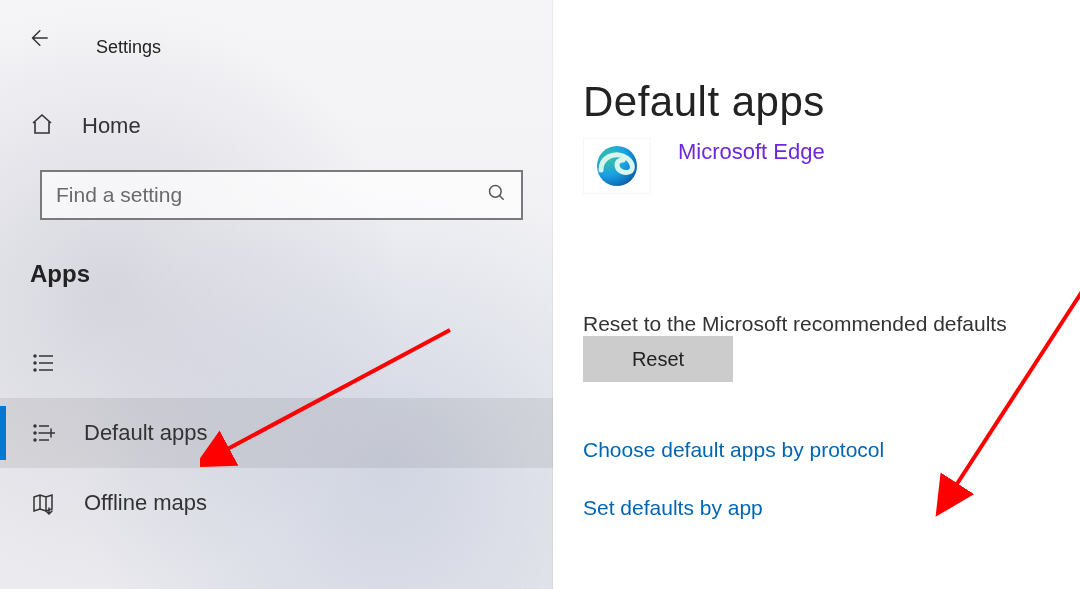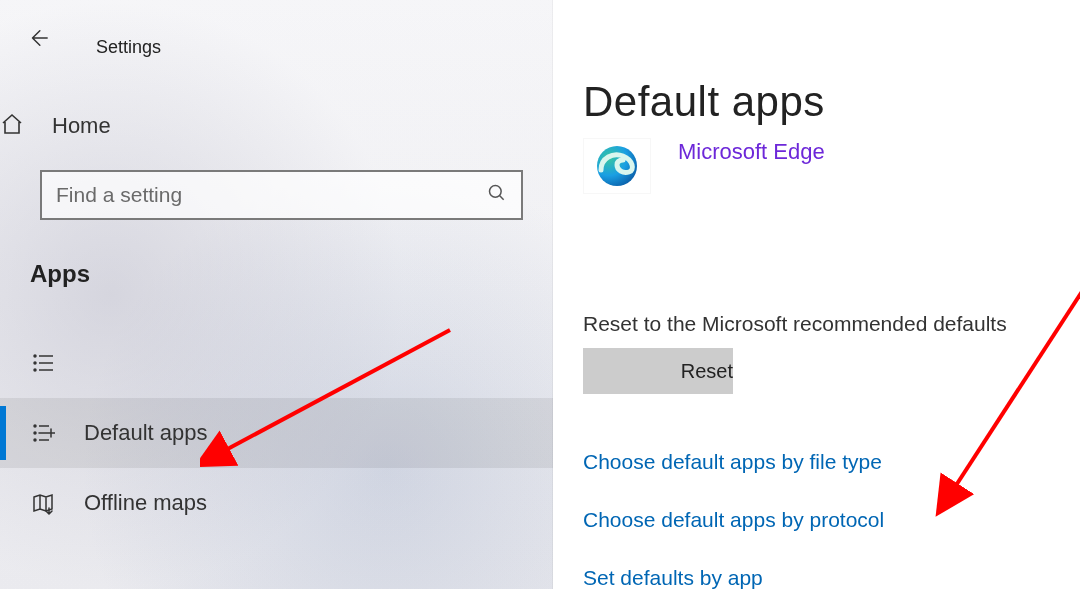--- a/index.html
+++ b/index.html
@@ -17,21 +17,21 @@
   .left::after { 
     content:""; position:absolute; top:0; right:0; width:1px; height:100%;
     background: rgba(0,0,0,0.04);
   }
 
   .header { display:flex; align-items:flex-end; height:58px; padding-left:18px; }
   .back-btn { width:40px; height:40px; display:flex; align-items:center; justify-content:center; cursor:pointer; }
   .back-btn svg { width:22px; height:22px; stroke:#333; }
   .settings-title { font-size:18px; color:#222; margin-left:38px; font-weight:400; }
 
-  .home-row { display:flex; align-items:center; height:56px; margin-top:40px; cursor:pointer; }
+  .home-row { display:flex; align-items:center; height:56px; padding-left:30px; margin-top:40px; cursor:pointer; }
   .home-row svg { width:24px; height:24px; stroke:#333; fill:none; stroke-width:1.6; }
   .home-row .label { font-size:22px; color:#333; margin-left:28px; }
 
   .search-wrap { margin: 16px 30px 0 40px; }
   .search-box {
     display:flex; align-items:center; justify-content:space-between;
     border:2px solid #7a7a7a; background:rgba(255,255,255,0.7);
     height:50px; padding:0 14px;
   }
   .search-input {
@@ -64,22 +64,22 @@
   .app-tile { display:flex; align-items:center; margin-top:12px; height:56px; cursor:pointer; }
   .edge-badge {
     width:68px; height:56px; background:#fff; display:flex; align-items:center; justify-content:center;
     box-shadow: inset 0 0 0 1px rgba(0,0,0,0.03);
   }
   .edge-badge svg { width:48px; height:48px; }
   .app-name { font-size:22px; color:#6d28d9; margin-left:27px; position:relative; top:-14px; }
 
   .reset-text { font-size:21px; color:#333; margin-top:118px; }
   .reset-btn {
-    display:inline-block; margin-top:12px; background:#ccc; border:none;
-    width:150px; height:46px; font-size:20px; color:#222; cursor:pointer;text-align:right;
+    display:inline-block; background:#ccc; border:none;
+    width:150px; height:46px; font-size:20px; color:#222; cursor:pointer;
   }
 
   .links { margin-top:56px; }
   .link { display:block; font-size:21px; color:#0066b4; margin-bottom:34px; cursor:pointer; }
 
   
   .arrow { position:absolute; pointer-events:none; }
 </style>
 </head>
 <body>
@@ -190,21 +190,20 @@
           <path d="M8 28 C8 16 20 10 30 14 C40 18 42 28 36 30 C30 32 24 28 24 23 C24 20 26 18 30 18" fill="none" stroke="#d9f6ee" stroke-width="5" stroke-linecap="round"></path>
         </svg>
       </span>
       <span class="app-name">Microsoft Edge</span>
     </div>
 
     <div class="reset-text">Reset to the Microsoft recommended defaults</div>
     <button class="reset-btn">Reset</button>
 
     <div class="links">
-      <a class="link">Choose default apps by file type</a>
       <a class="link">Choose default apps by protocol</a>
       <a class="link">Set defaults by app</a>
     </div>
 
     
     <svg class="arrow" style="left:380px; top:280px;" width="170" height="240">
       <defs>
         <marker id="ah2" markerWidth="12" markerHeight="12" refX="2" refY="5" orient="auto">
           <path d="M0 0 L10 5 L0 10 Z" fill="#ff0000"></path>
         </marker>

